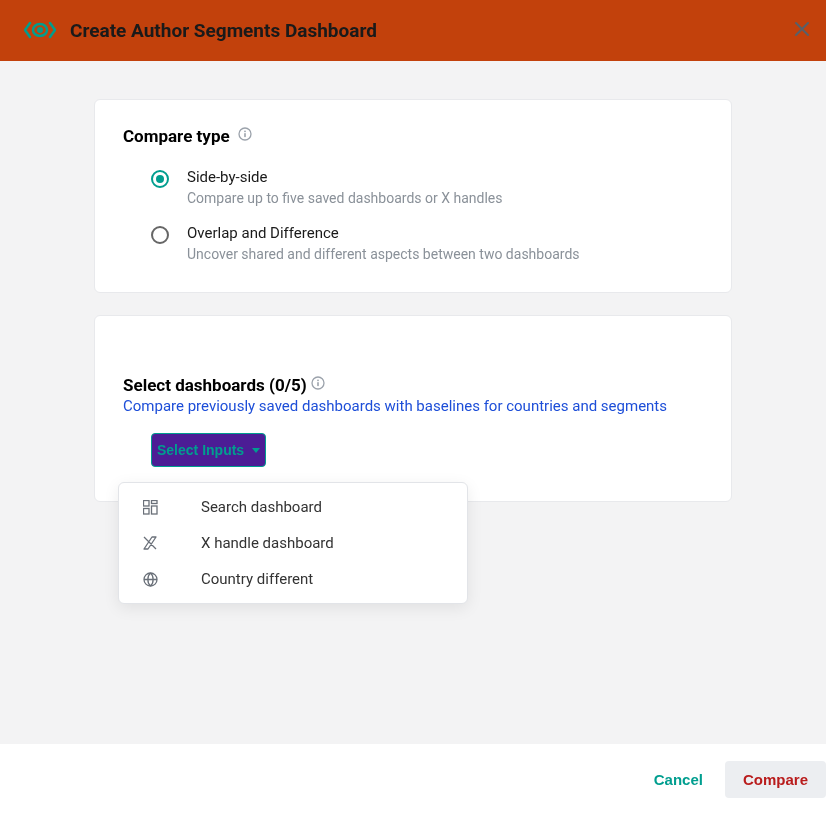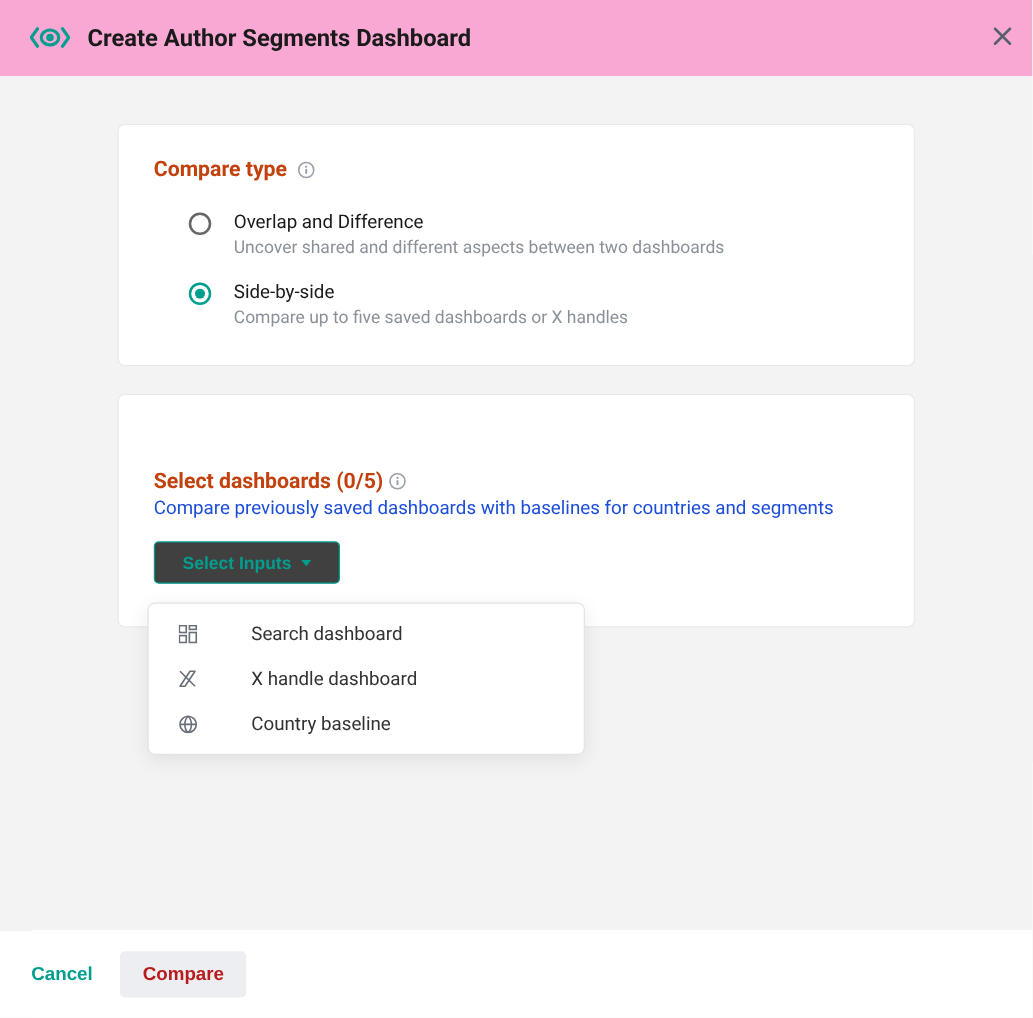--- a/index.html
+++ b/index.html
@@ -8,21 +8,21 @@
       background: #fff;
       width: 826px;
       height: 814px;
       overflow: hidden;
       position: relative;
     }
     .header {
       display: flex;
       align-items: center;
       padding: 18px 12px 18px 24px;
-      background: #f9a8d4;
+      background: #c2410c;
       border-bottom: 1px solid transparent;
     }
     .logo {
       display: inline-flex;
       align-items: center;
       margin-right: 14px;
       color: #009e8f;
     }
     .header-title {
       font-size: 19px;
@@ -45,24 +45,24 @@
     .card {
       background: #fff;
       border: 1px solid #e8e9ec;
       border-radius: 6px;
       width: 638px;
       margin: 0 auto 22px auto;
       padding: 26px 28px 30px 28px;
     }
     .section-title {
       display: flex;
-      align-items: center;
+      align-items: flex-start;
       font-size: 17px;
       font-weight: 700;
-      color: #c2410c;
+      color: #000000;
       margin-bottom: 22px;
     }
     .info-icon {
       margin-left: 8px;
       width: 15px; height: 15px;
       display: inline-flex; align-items: center; justify-content: center;
       color: #8a9199;
     }
     .radio-opt {
       display: flex;
@@ -95,26 +95,27 @@
       font-size: 15px;
       color: #1d4ed8;
       margin-top: -12px;
       margin-bottom: 18px;
     }
     .select-inputs-btn {
       display: inline-flex;
       align-items: center;
       border: 1px solid #009e8f;
       color: #009e8f;
-      background: #404040;
+      background: #4c1d95;
       border-radius: 4px;
-      padding: 8px 22px;
+      padding: 8px 5px;
       font-size: 14px;
       font-weight: 600;
       cursor: pointer;
+      margin-left: 28px;
     }
     .select-inputs-btn .caret {
       margin-left: 8px;
       border-left: 4px solid transparent;
       border-right: 4px solid transparent;
       border-top: 5px solid #009e8f;
     }
     .dropdown {
       position: absolute;
       left: 118px;
@@ -141,23 +142,22 @@
       color: #6a7079;
       margin-right: 18px;
     }
     .footer {
       position: absolute;
       bottom: 0; left: 0; right: 0;
       height: 70px;
       background: #fff;
       display: flex;
       align-items: center;
-      justify-content: flex-start;
+      justify-content: flex-end;
       gap: 22px;
-      margin-left: 25px;
     }
     .btn-cancel {
       background: none; border: none;
       color: #009e8f;
       font-size: 15px;
       font-weight: 600;
       cursor: pointer;
     }
     .btn-compare {
       background: #eceef1;
@@ -202,32 +202,32 @@
       <span class="info-icon">
         <svg width="14" height="14" viewBox="0 0 14 14">
             <circle cx="7" cy="7" r="6" fill="none" stroke="#9ba2ab" stroke-width="1.3"></circle>
             <circle cx="7" cy="4.3" r="0.9" fill="#9ba2ab"></circle>
             <rect x="6.2" y="6" width="1.6" height="4.2" rx="0.8" fill="#9ba2ab"></rect>
           </svg>
       </span>
     </div>
 
     <div class="radio-opt">
+      <span class="radio-circle selected"></span>
+      <div>
+        <div class="radio-label">Side-by-side</div>
+        <div class="radio-desc">Compare up to five saved dashboards or X handles</div>
+      </div>
+    </div>
+
+    <div class="radio-opt">
       <span class="radio-circle"></span>
       <div>
         <div class="radio-label">Overlap and Difference</div>
         <div class="radio-desc">Uncover shared and different aspects between two dashboards</div>
-      </div>
-    </div>
-
-    <div class="radio-opt">
-      <span class="radio-circle selected"></span>
-      <div>
-        <div class="radio-label">Side-by-side</div>
-        <div class="radio-desc">Compare up to five saved dashboards or X handles</div>
       </div>
     </div>
   </div>
 
   <div class="card" style="padding-bottom:34px;">
     <div class="section-title" style="margin-bottom:14px;margin-top:33px;">
       <span>Select dashboards (0/5)</span>
       <span class="info-icon" style="margin-left:4px;">
         <svg width="14" height="14" viewBox="0 0 14 14">
             <circle cx="7" cy="7" r="6" fill="none" stroke="#9ba2ab" stroke-width="1.3"></circle>
@@ -263,21 +263,21 @@
       </span>
       <span>X handle dashboard</span>
     </div>
     <div class="dropdown-item">
       <span class="dd-icon">
         <svg width="15" height="15" viewBox="0 0 15 15">
             <circle cx="7.5" cy="7.5" r="6.5" fill="none" stroke="#6a7079" stroke-width="1.3"></circle>
             <path d="M1 7.5 L14 7.5 M7.5 1 C4 4 4 11 7.5 14 M7.5 1 C11 4 11 11 7.5 14" fill="none" stroke="#6a7079" stroke-width="1.3"></path>
           </svg>
       </span>
-      <span>Country baseline</span>
+      <span>Country different</span>
     </div>
   </div>
 
 </div>
 
 <div class="footer">
   <button class="btn-cancel">Cancel</button>
   <button class="btn-compare" disabled="">Compare</button>
 </div>
 

